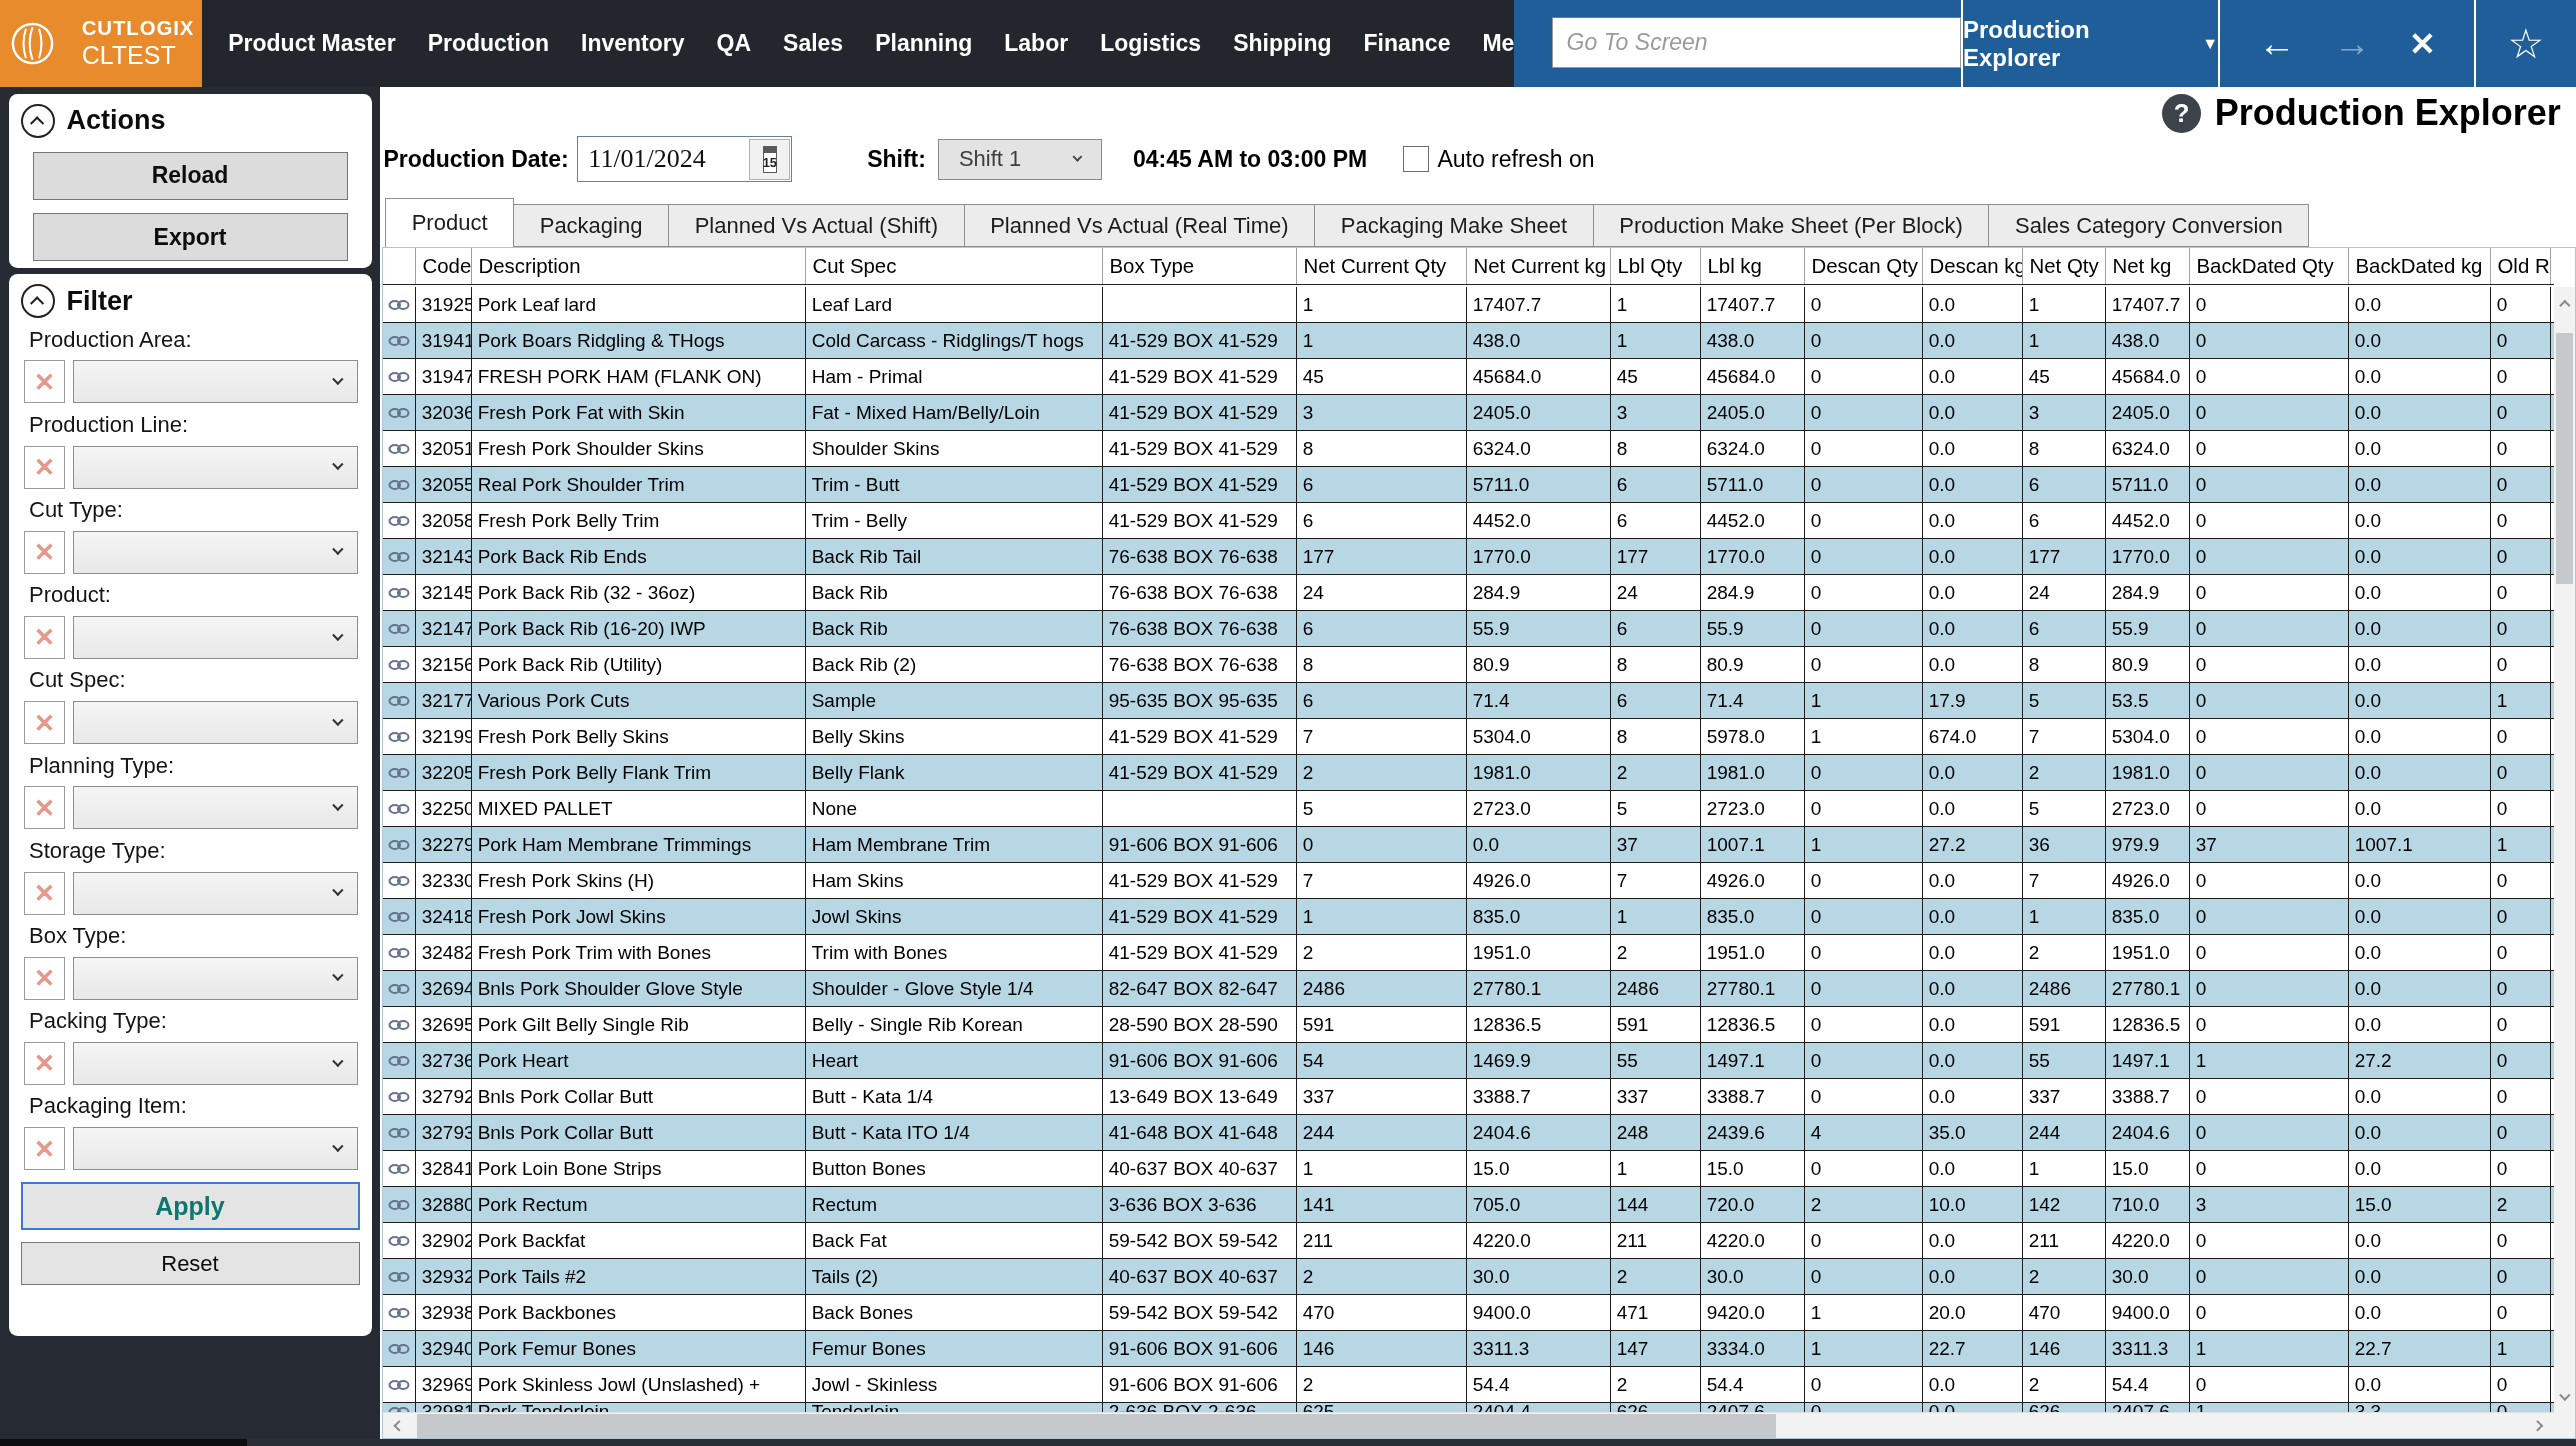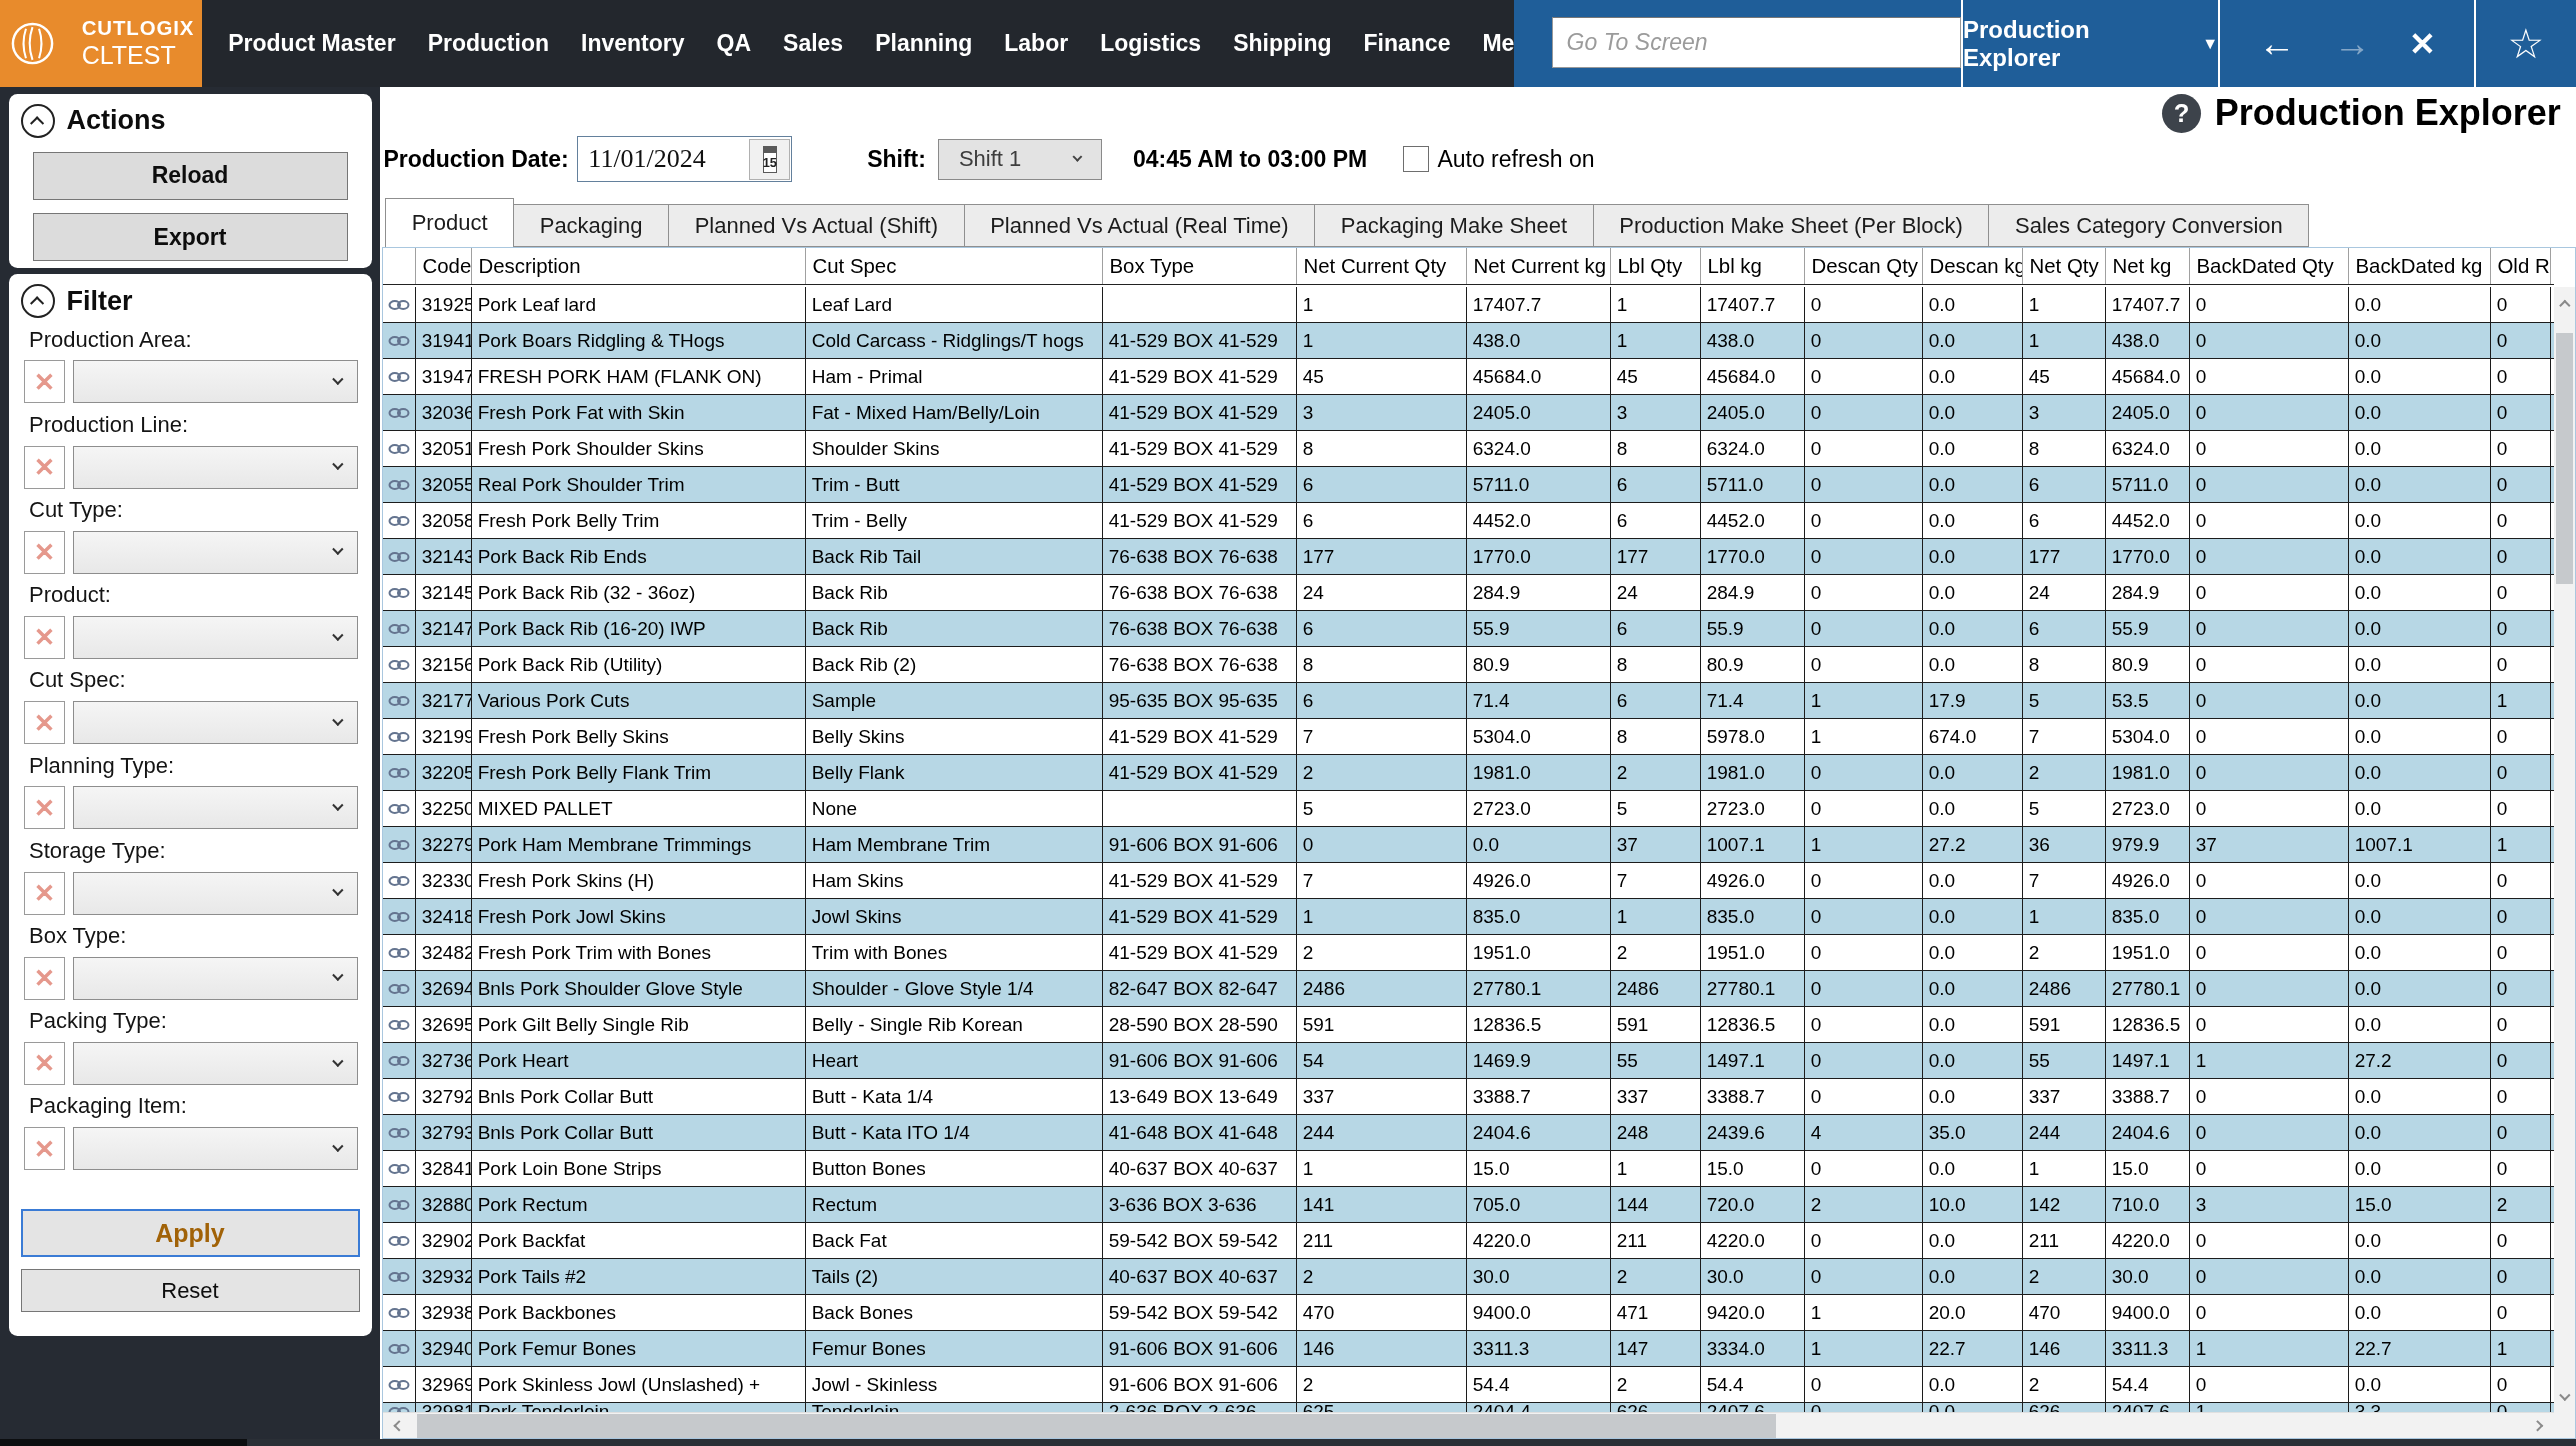--- a/index.html
+++ b/index.html
@@ -57,23 +57,23 @@
     color:#0d0d0d; font-family:inherit; }
   .filter-group { margin:5.1px 12px 0; }
   .filter-label { font-size:22px; color:#141414; margin:8.5px 0 7.7px 8.5px; }
   .filter-row { display:flex; gap:8.5px; margin:0 1.7px 0 3.4px; }
   .clear-btn { width:41px; height:43px; background:#fff; border:1.7px solid #9a9a9a;
     color:#e5988c; font-size:25.6px; font-weight:bold; display:flex; align-items:center;
     justify-content:center; flex:none; }
   .select { flex:1; height:43px; background:linear-gradient(#f5f5f5,#e8e8e8);
     border:1.7px solid #8d8d8d; display:flex; align-items:center; padding:0 15.3px 0 10.2px; }
   .select .chev { margin-left:auto; width:7.7px; height:7.7px; border-width:2.6px; border-color:#333; }
-  .apply-btn { display:block; margin:39px 12px 0; width:calc(100% - 24px); height:48px;
+  .apply-btn { display:block; margin:12px 12px 0; width:calc(100% - 24px); height:48px;
     background:#e4e4e4; border:2.6px solid #3a7bd5; font-weight:bold; font-size:25px;
-    color:#a16207; font-family:inherit; }
+    color:#0f766e; font-family:inherit; }
   .reset-btn { display:block; margin:12px 12px 0; width:calc(100% - 24px); height:43px;
     background:#e4e4e4; border:1.7px solid #767676; font-size:22px; color:#0d0d0d; font-family:inherit; }
 
   
   .content { position:absolute; left:380px; top:87px; width:2196px; height:1353px; background:#fff; }
   .toolbar { position:absolute; top:48px; left:3.4px; height:48px; display:flex; align-items:center; }
   .tb-label { font-size:23px; font-weight:bold; color:#000; white-space:nowrap; }
   .date-box { display:flex; width:215px; height:46px; border:1.7px solid #63809c; margin-left:8.5px;
     background:#fff; align-items:center; }
   .date-text { flex:1; min-width:0; font-size:26px; padding-left:10.2px; border:none; outline:none;

